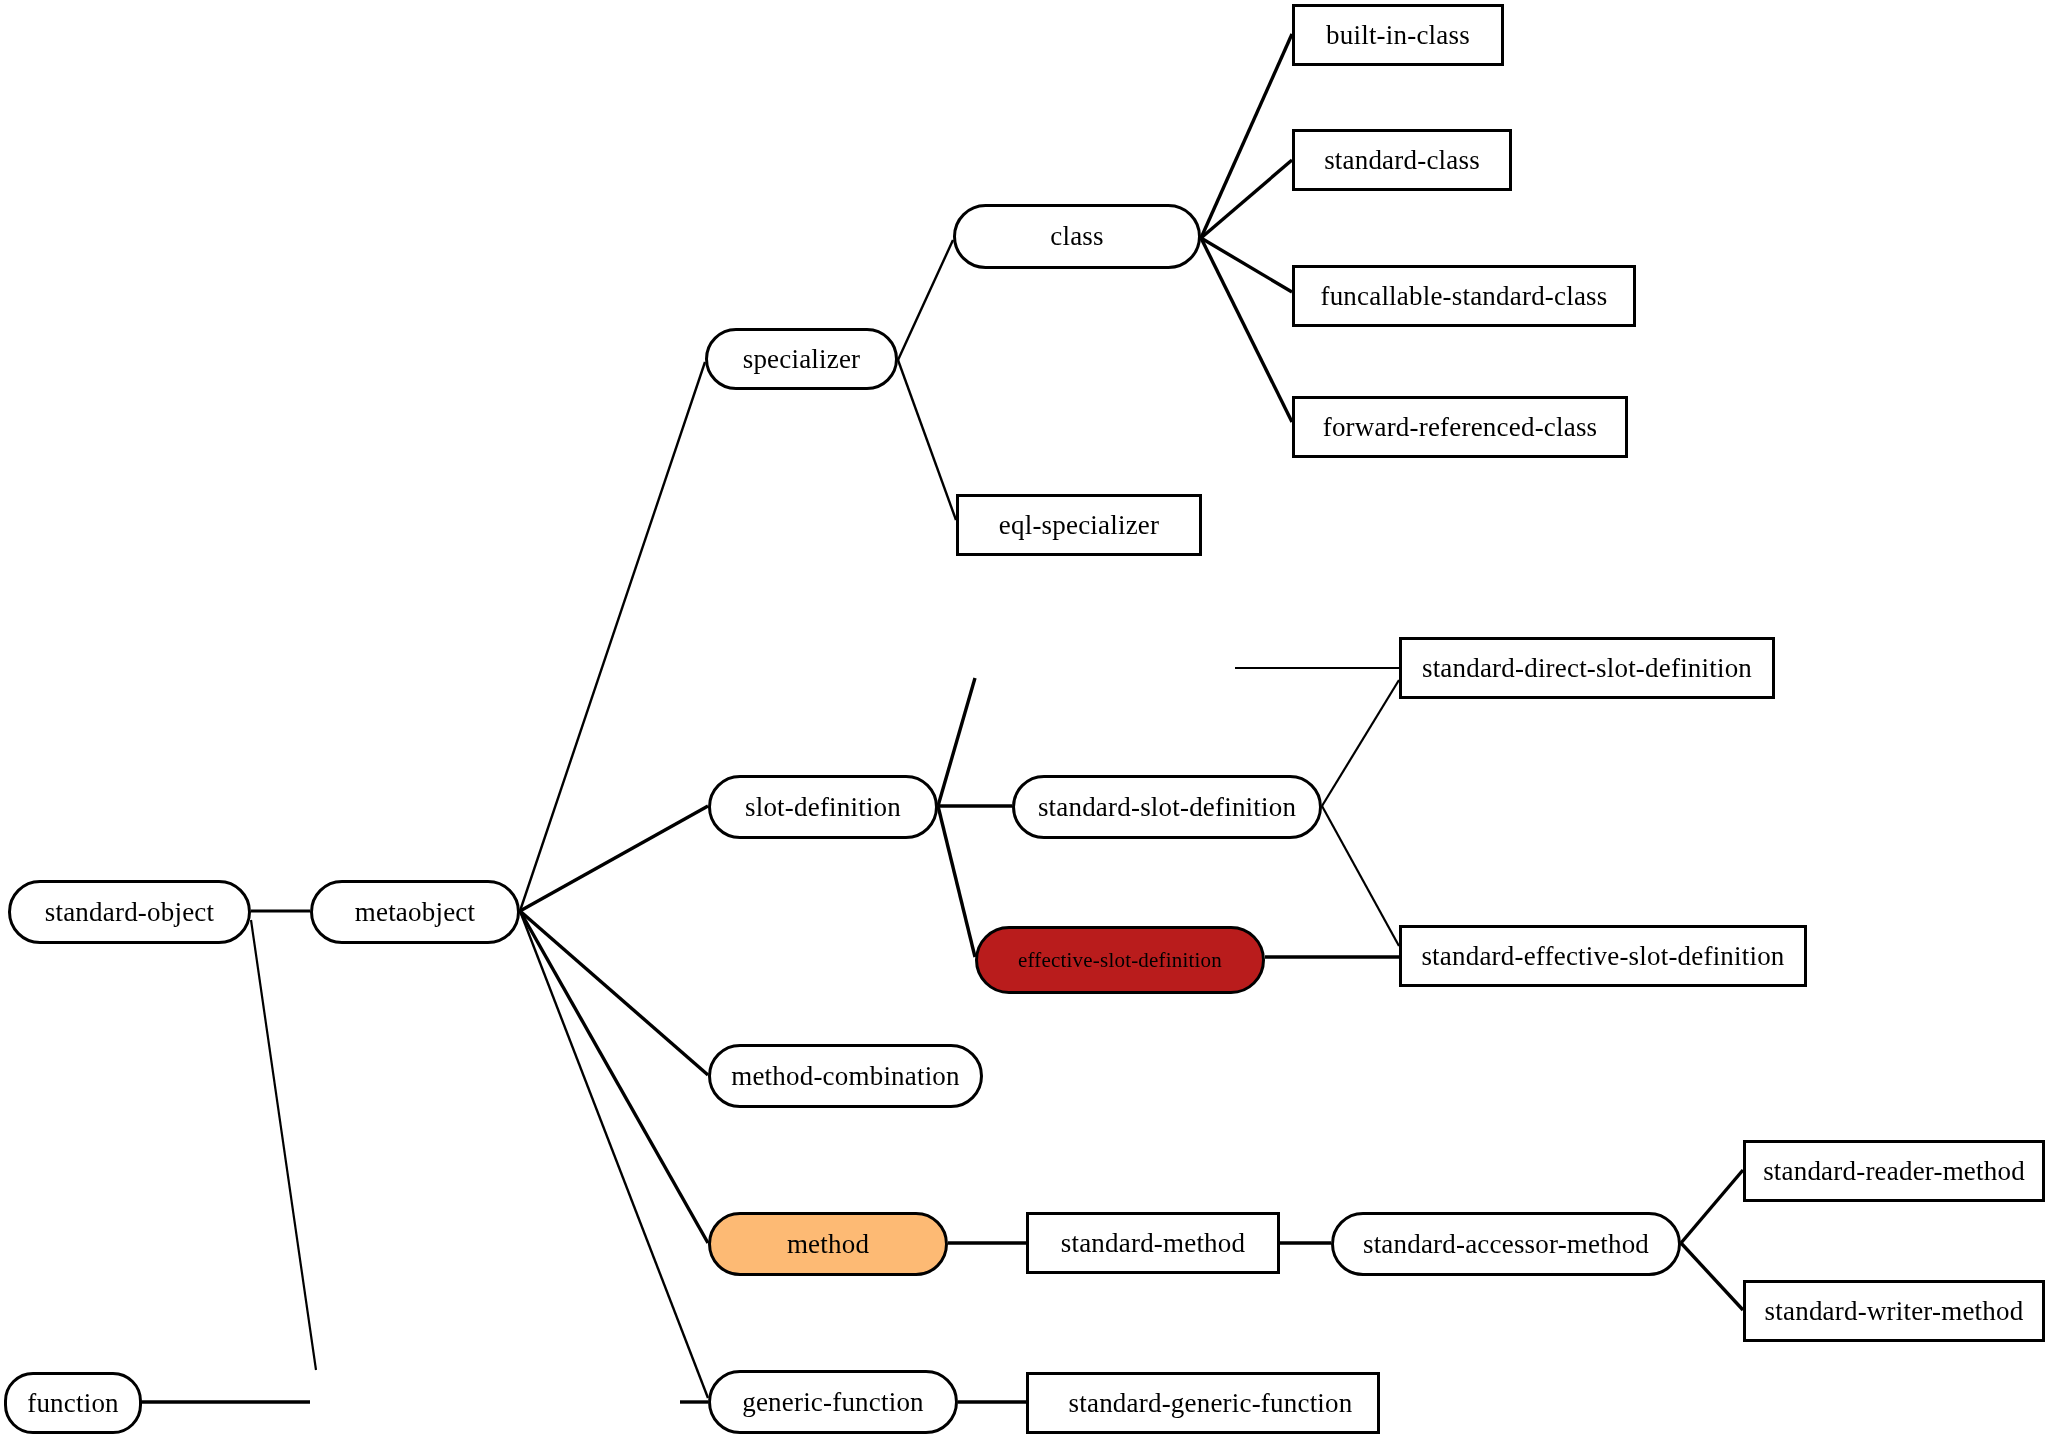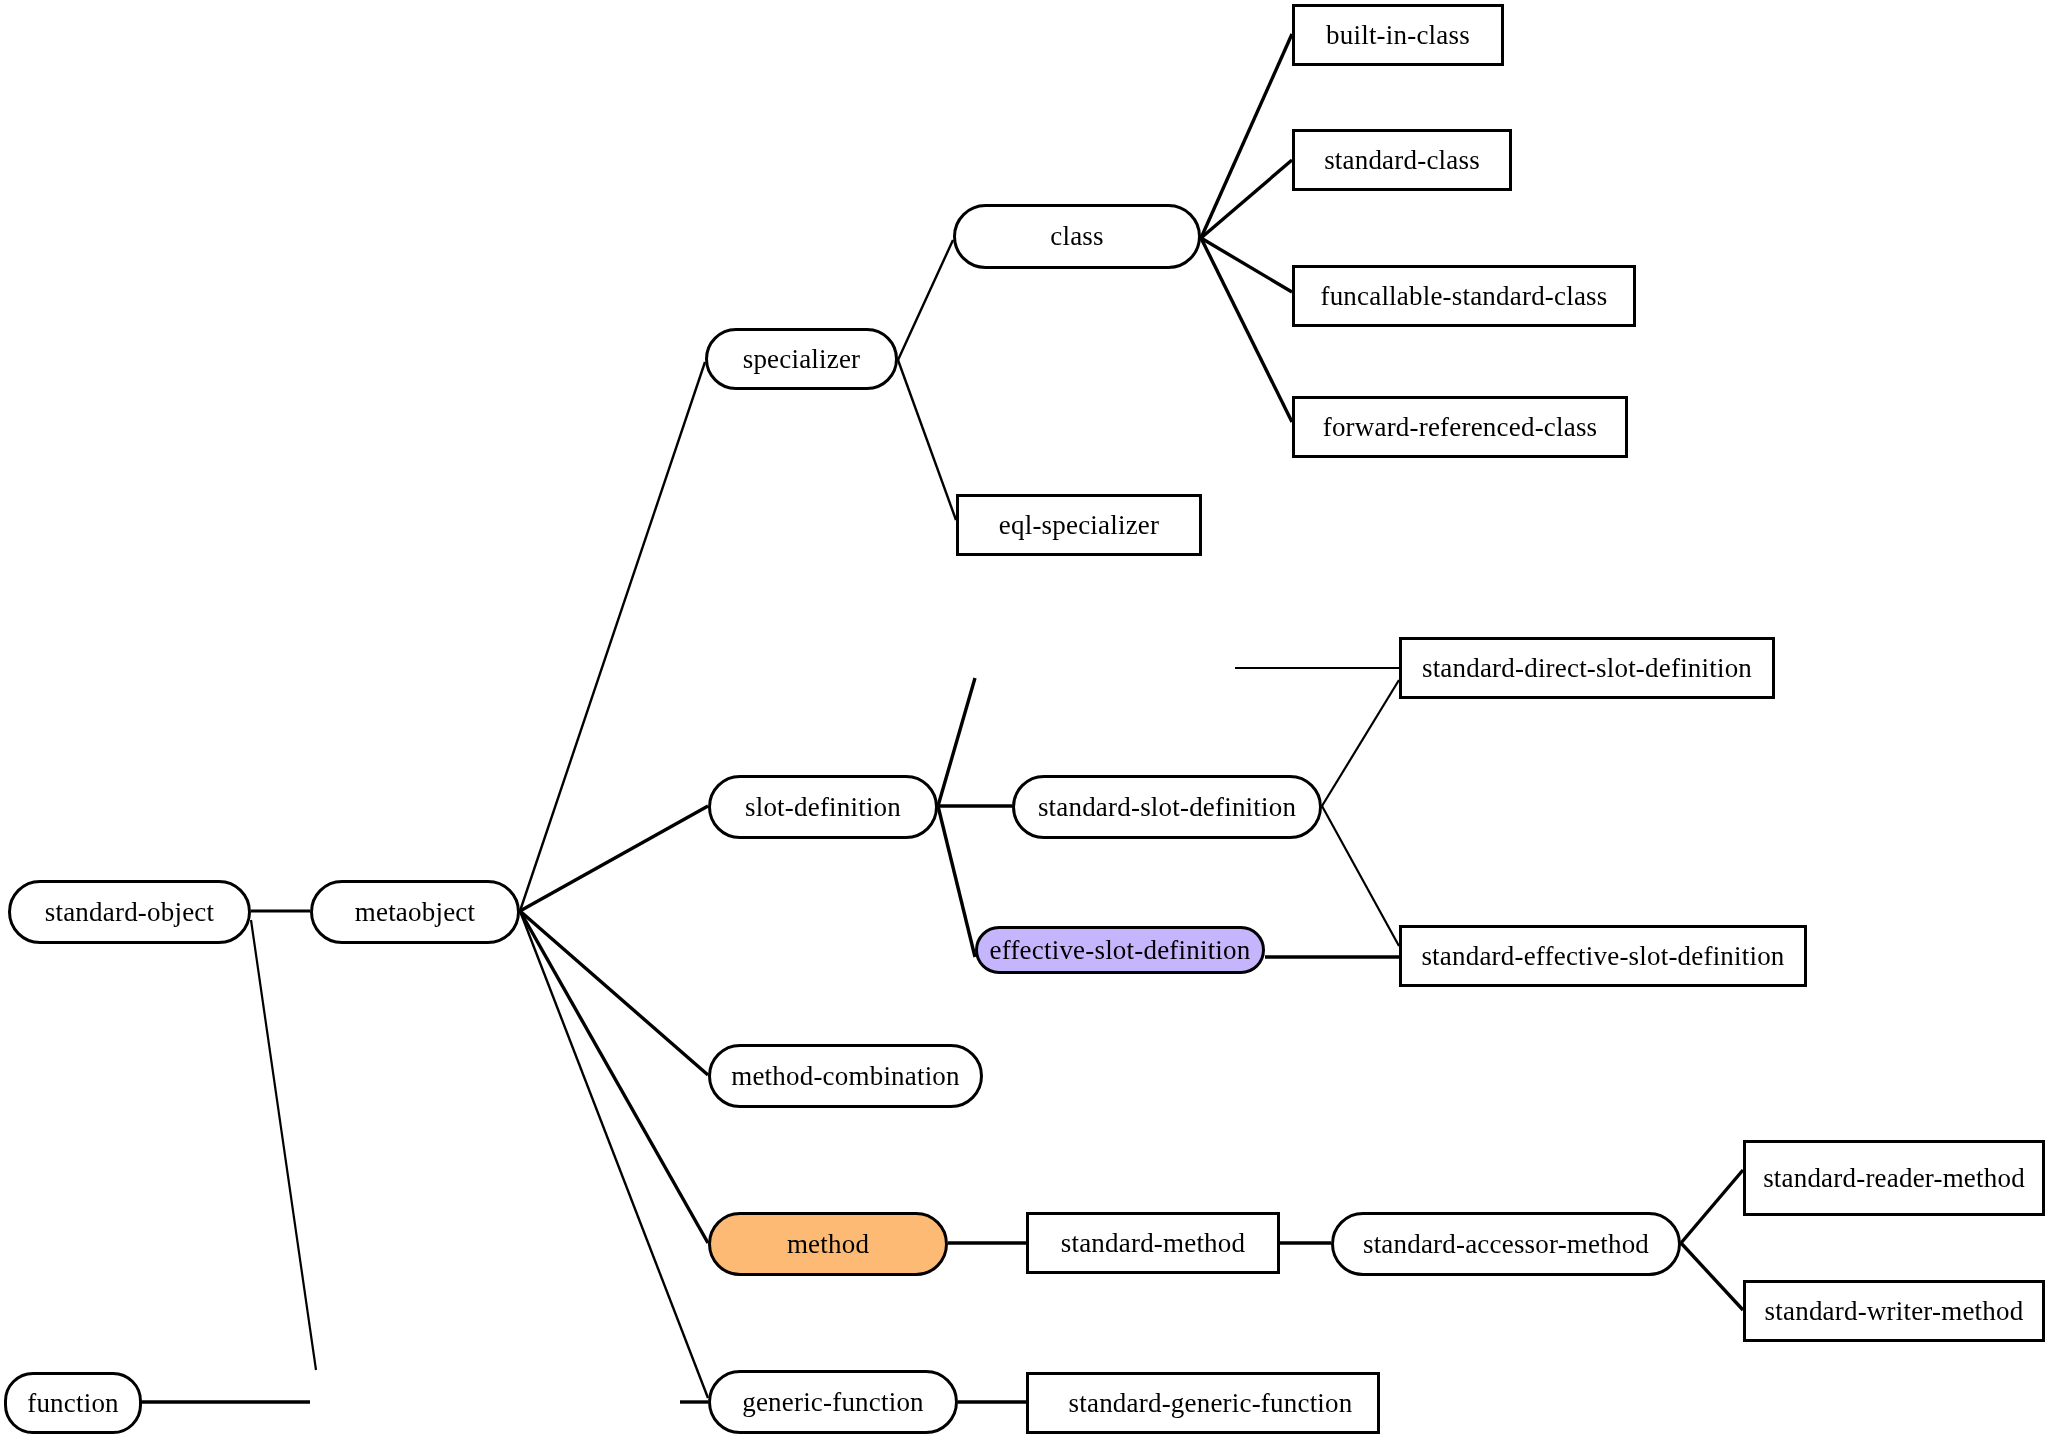--- a/index.html
+++ b/index.html
@@ -106,42 +106,42 @@
     </div>
     <div class="node rect" style="left: 956px; top: 494px; width: 246px; height: 62px; font-size: 27px; background: rgb(255, 255, 255); border-color: rgb(0, 0, 0);">
       <span class="node-label">eql-specializer</span>
     </div>
     <div class="node rounded" style="left: 708px; top: 775px; width: 230px; height: 64px; font-size: 27px; background: rgb(255, 255, 255); border-color: rgb(0, 0, 0);">
       <span class="node-label">slot-definition</span>
     </div>
     <div class="node rounded" style="left: 1012px; top: 775px; width: 310px; height: 64px; font-size: 27px; background: rgb(255, 255, 255); border-color: rgb(0, 0, 0);">
       <span class="node-label">standard-slot-definition</span>
     </div>
-    <div class="node rounded" style="left: 975px; top: 926px; width: 290px; height: 48px; font-size: 27px; background: #c4b5fd; border-color: rgb(0, 0, 0);">
+    <div class="node rounded" style="left: 975px; top: 926px; width: 290px; height: 68px; font-size: 21px; background: #b91c1c; border-color: rgb(0, 0, 0);">
       <span class="node-label">effective-slot-definition</span>
     </div>
     <div class="node rect" style="left: 1399px; top: 637px; width: 376px; height: 62px; font-size: 27px; background: rgb(255, 255, 255); border-color: rgb(0, 0, 0);">
       <span class="node-label">standard-direct-slot-definition</span>
     </div>
     <div class="node rect" style="left: 1399px; top: 925px; width: 408px; height: 62px; font-size: 27px; background: rgb(255, 255, 255); border-color: rgb(0, 0, 0); justify-content: center;">
       <span class="node-label">standard-effective-slot-definition</span>
     </div>
     <div class="node rounded" style="left: 708px; top: 1044px; width: 275px; height: 64px; font-size: 27px; background: rgb(255, 255, 255); border-color: rgb(0, 0, 0);">
       <span class="node-label">method-combination</span>
     </div>
     <div class="node rounded" style="left: 708px; top: 1212px; width: 240px; height: 64px; font-size: 27px; background: #fdba74; border-color: rgb(0, 0, 0);">
       <span class="node-label">method</span>
     </div>
     <div class="node rect" style="left: 1026px; top: 1212px; width: 254px; height: 62px; font-size: 27px; background: rgb(255, 255, 255); border-color: rgb(0, 0, 0);">
       <span class="node-label">standard-method</span>
     </div>
     <div class="node rounded" style="left: 1331px; top: 1212px; width: 350px; height: 64px; font-size: 27px; background: rgb(255, 255, 255); border-color: rgb(0, 0, 0);">
       <span class="node-label">standard-accessor-method</span>
     </div>
-    <div class="node rect" style="left: 1743px; top: 1140px; width: 302px; height: 76px; font-size: 27px; background: rgb(255, 255, 255); border-color: rgb(0, 0, 0);">
+    <div class="node rect" style="left: 1743px; top: 1140px; width: 302px; height: 62px; font-size: 27px; background: rgb(255, 255, 255); border-color: rgb(0, 0, 0);">
       <span class="node-label">standard-reader-method</span>
     </div>
     <div class="node rect" style="left: 1743px; top: 1280px; width: 302px; height: 62px; font-size: 27px; background: rgb(255, 255, 255); border-color: rgb(0, 0, 0);">
       <span class="node-label">standard-writer-method</span>
     </div>
     <div class="node rect" style="left: 4px; top: 1372px; width: 138px; height: 62px; font-size: 27px; background: rgb(255, 255, 255); border-color: rgb(0, 0, 0); border-radius: 29px;">
       <span class="node-label">function</span>
     </div>
     <div class="node rounded" style="left: 708px; top: 1370px; width: 250px; height: 64px; font-size: 27px; background: rgb(255, 255, 255); border-color: rgb(0, 0, 0);">
       <span class="node-label">generic-function</span>

